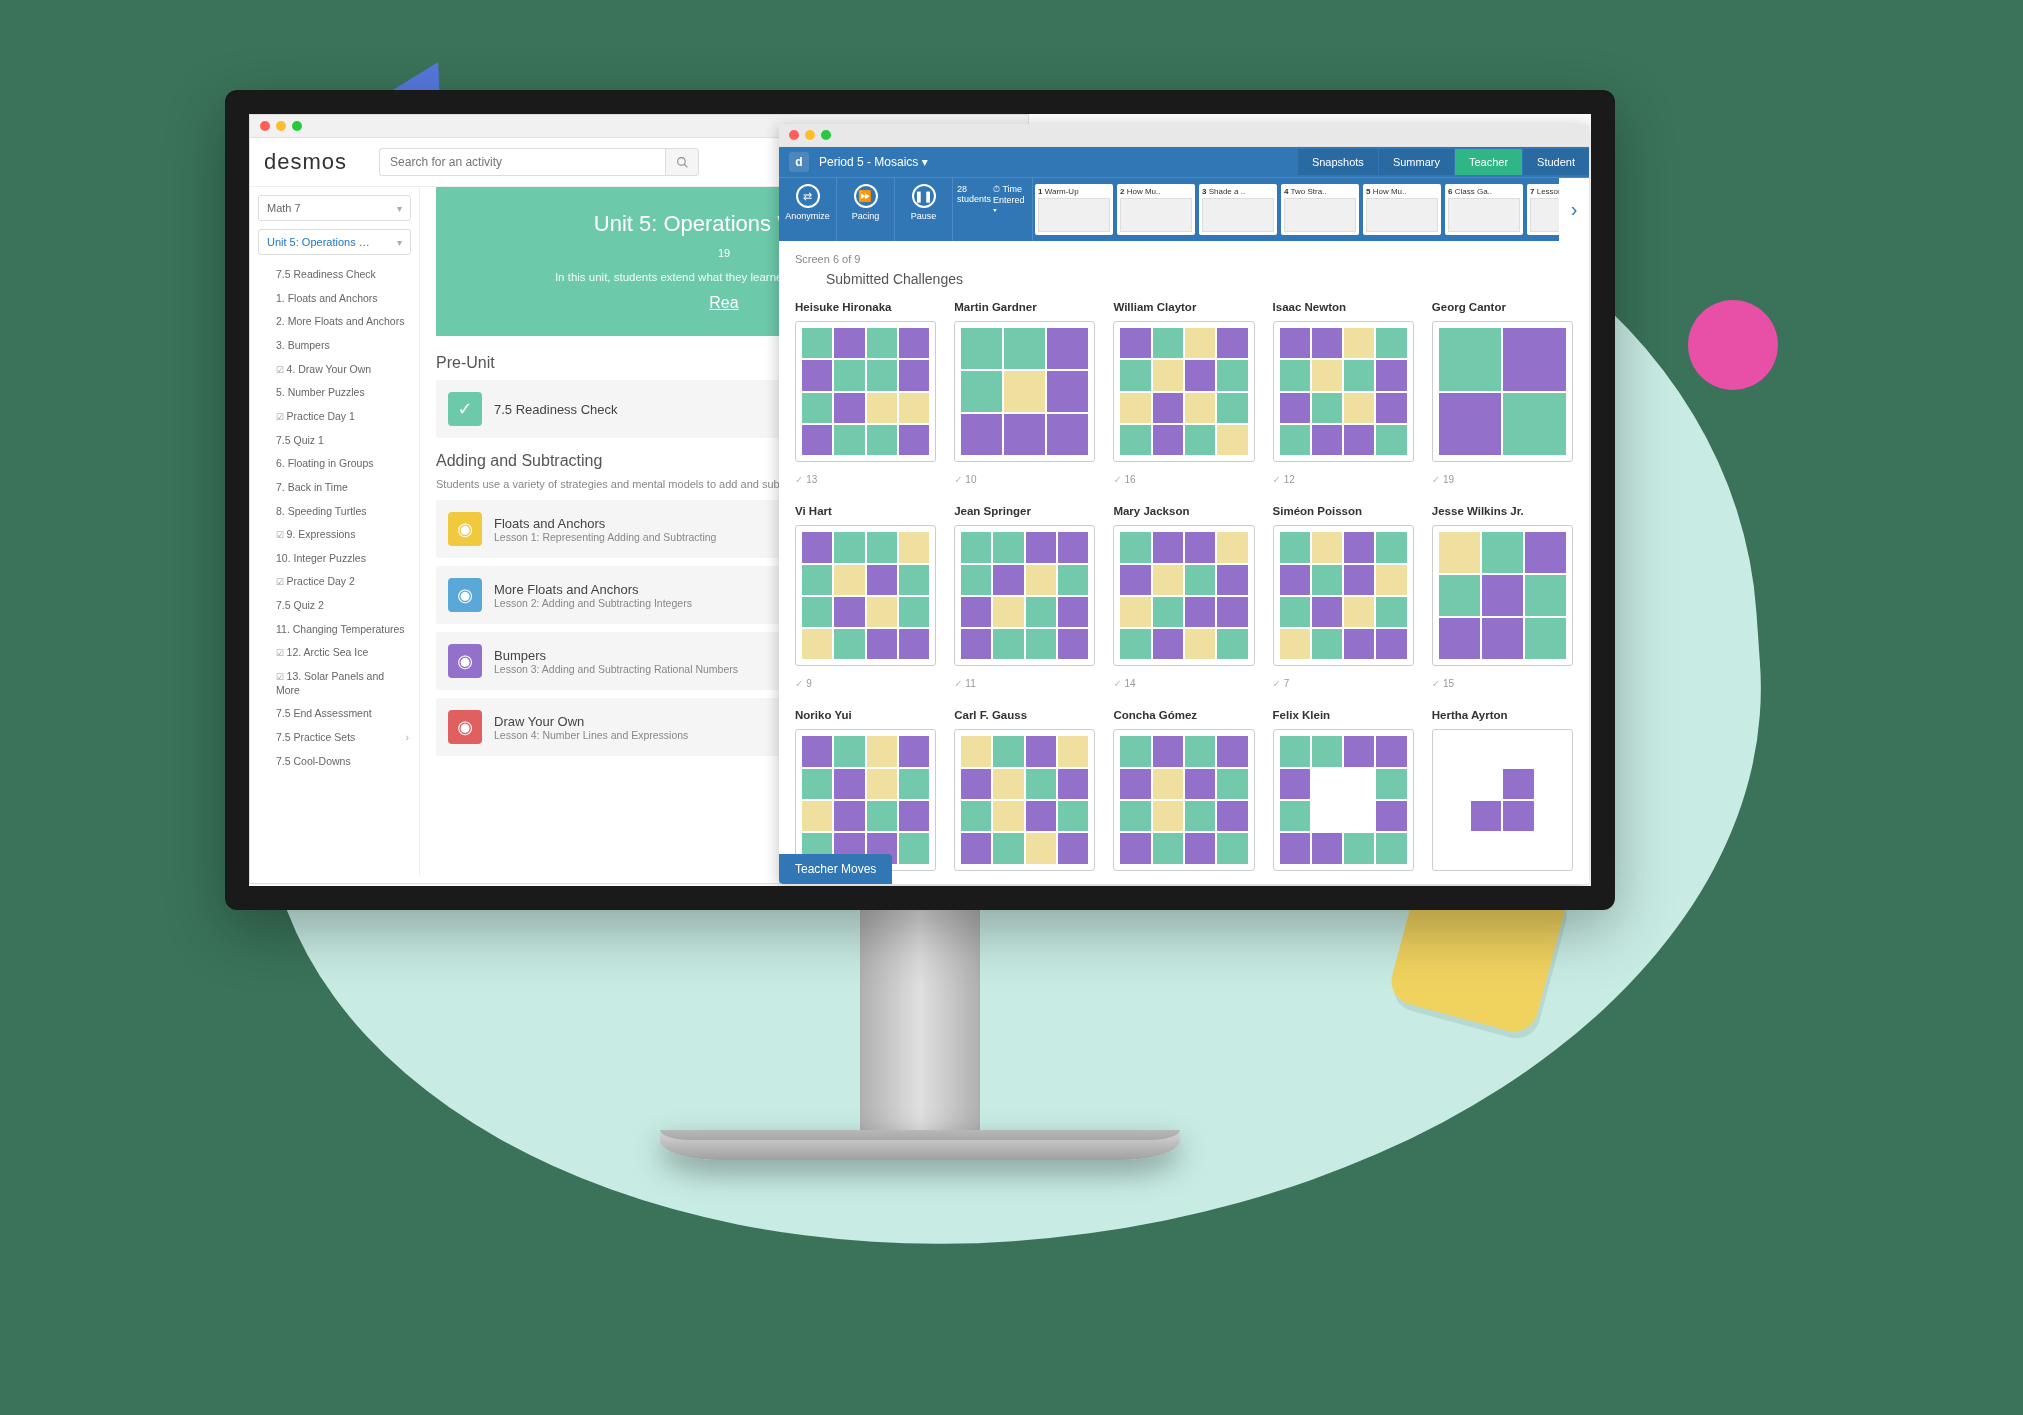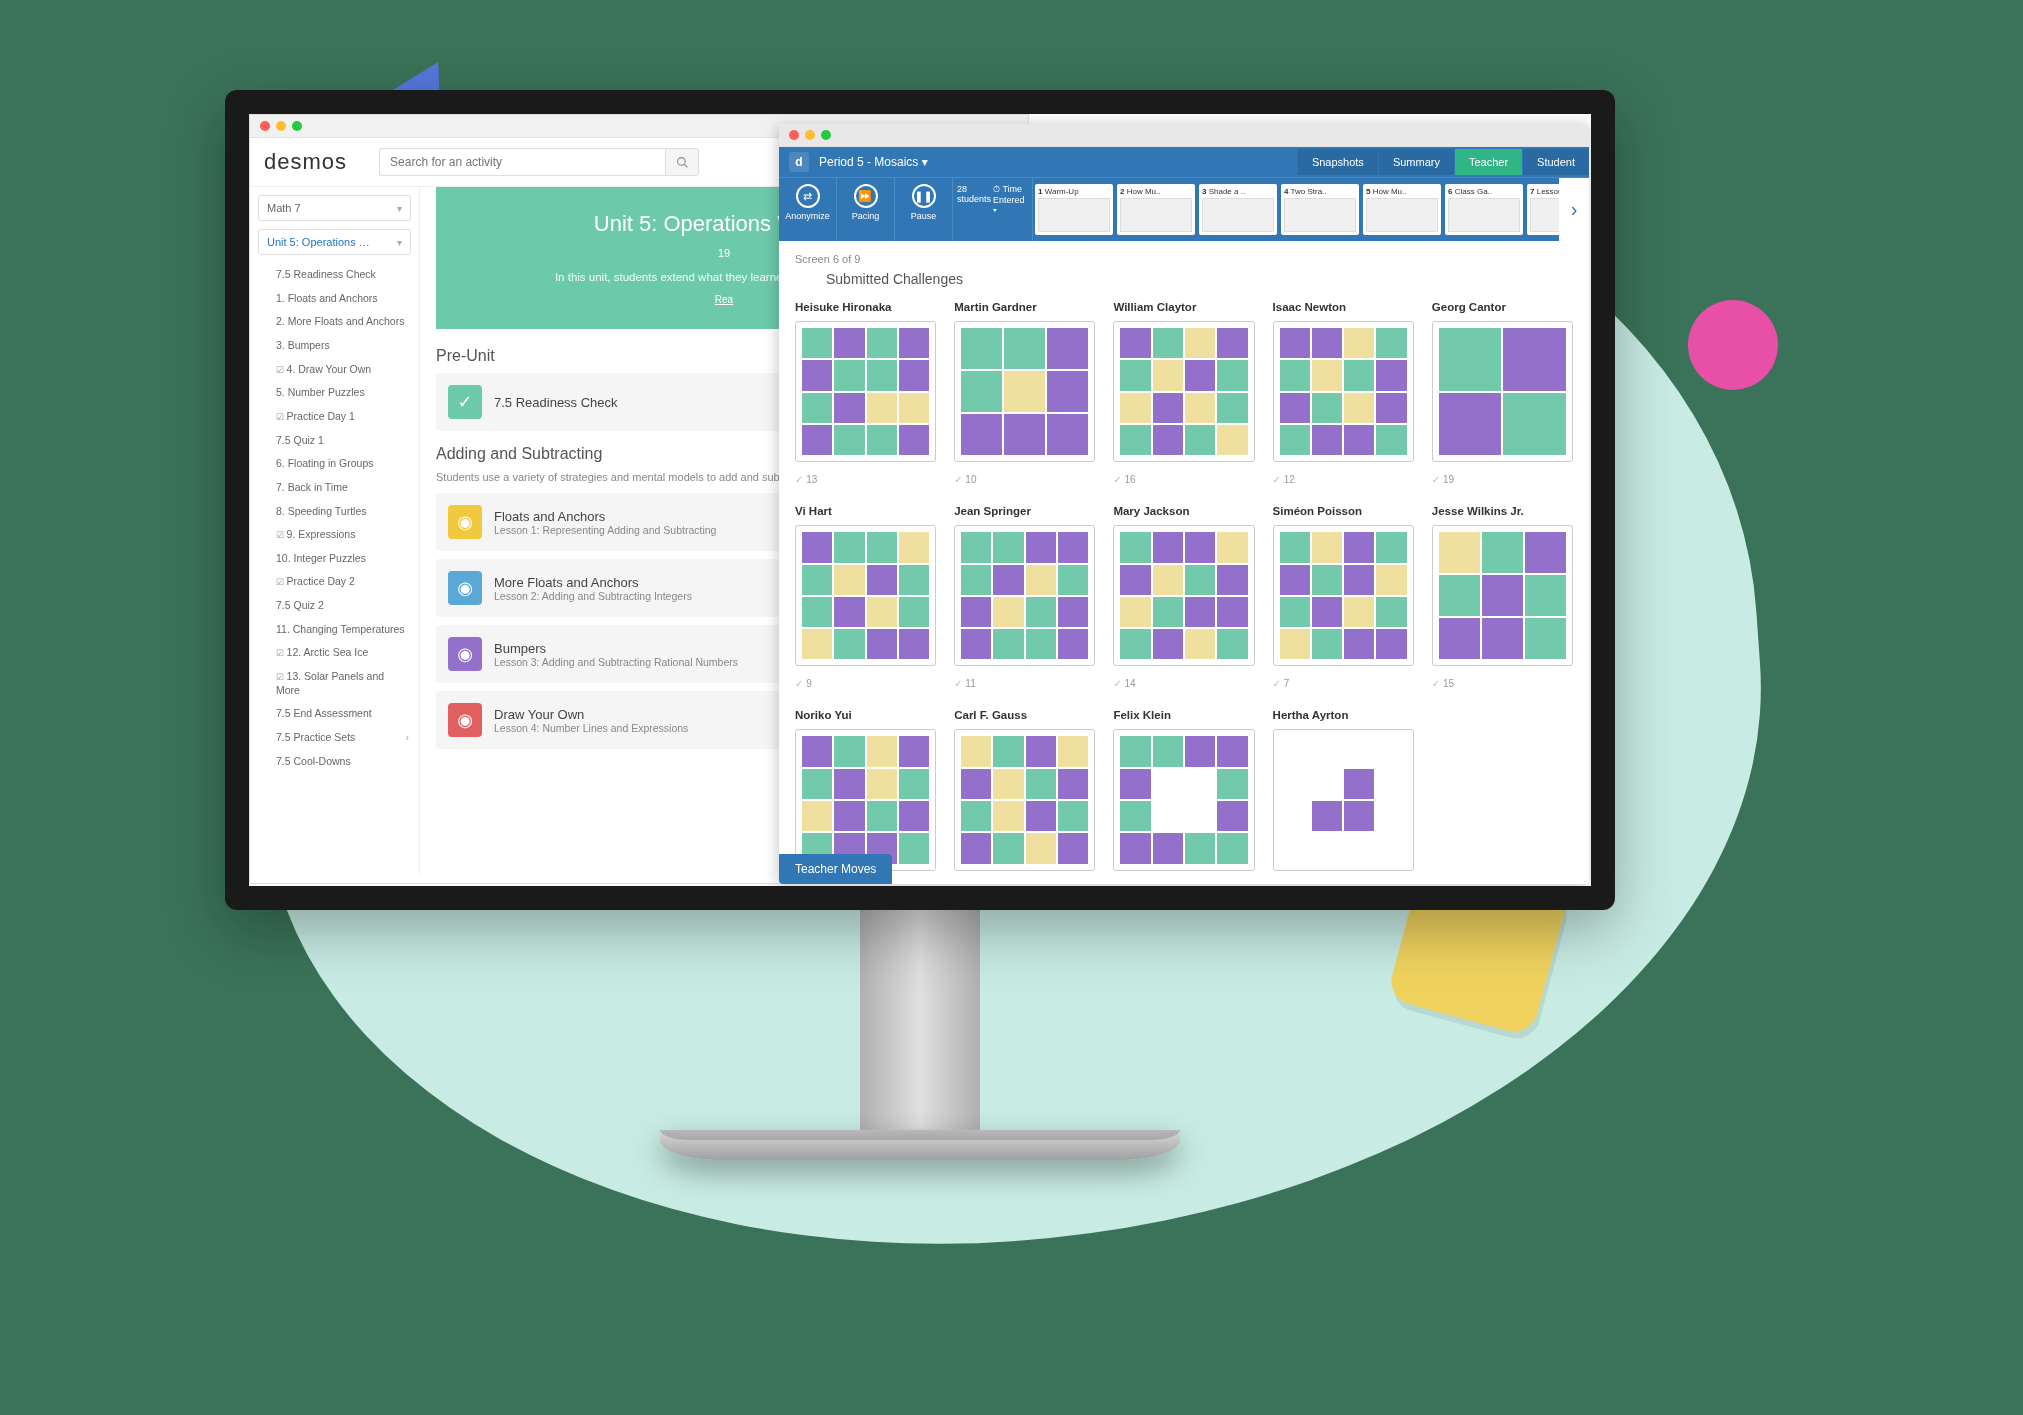--- a/index.html
+++ b/index.html
@@ -144,21 +144,21 @@
                 <div class="sb-item sub">7.5 End Assessment</div>
                 <div class="sb-item sub">7.5 Practice Sets<span class="sb-arrow">›</span></div>
                 <div class="sb-item sub">7.5 Cool-Downs</div>
               </div>
           </div>
           <div class="content">
             <div class="hero">
               <h1>Unit 5: Operations With Po</h1>
               <div style="font-size:11px;margin-bottom:10px;">19</div>
               <p>In this unit, students extend what they learned in Grade 6 to add, s</p>
-              <div style="margin-top:8px;text-decoration:underline;font-size:10px;">Rea</div>
+              <div style="margin-top:8px;text-decoration:underline;font-size:16px;">Rea</div>
             </div>
             <div class="sec-h">Pre-Unit</div>
             <div class="lesson">
               <div class="licon li-green">✓</div>
               <div>
                   <div class="lt">7.5 Readiness Check</div>
                 </div>
             </div>
             <div class="sec-h">Adding and Subtracting</div>
             <div class="sec-sub">Students use a variety of strategies and mental models to add and sub</div>
@@ -498,20 +498,43 @@
                     <div class="cB"></div>
                     <div class="cA"></div>
                     <div class="cB"></div>
                     <div class="cA"></div>
                     <div class="cC"></div>
                     <div class="cB"></div>
                   </div>
                 </div>
     </div>
               <div class="cell">
+                <div class="name">Concha Gómez</div>
+    <div class="mosaic">
+                  <div class="mosaic-inner m4">
+                    <div class="cA"></div>
+                    <div class="cB"></div>
+                    <div class="cA"></div>
+                    <div class="cB"></div>
+                    <div class="cB"></div>
+                    <div class="cC"></div>
+                    <div class="cB"></div>
+                    <div class="cA"></div>
+                    <div class="cA"></div>
+                    <div class="cC"></div>
+                    <div class="cA"></div>
+                    <div class="cB"></div>
+                    <div class="cB"></div>
+                    <div class="cA"></div>
+                    <div class="cB"></div>
+                    <div class="cA"></div>
+                  </div>
+                </div>
+    </div>
+              <div class="cell">
                 <div class="name">Felix Klein</div>
     <div class="mosaic">
                   <div class="mosaic-inner m4">
                     <div class="cA"></div>
                     <div class="cA"></div>
                     <div class="cB"></div>
                     <div class="cB"></div>
                     <div class="cB"></div>
                     <div class="cW"></div>
                     <div class="cW"></div>

